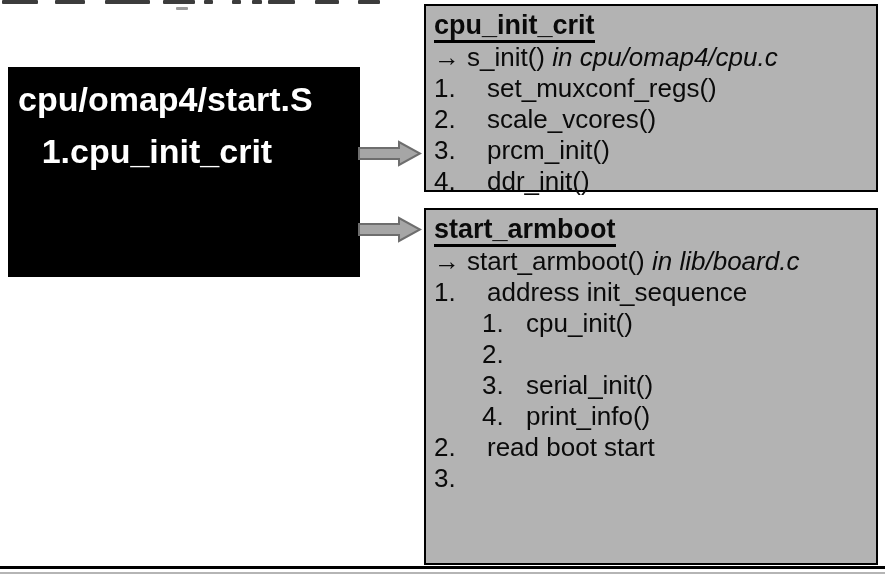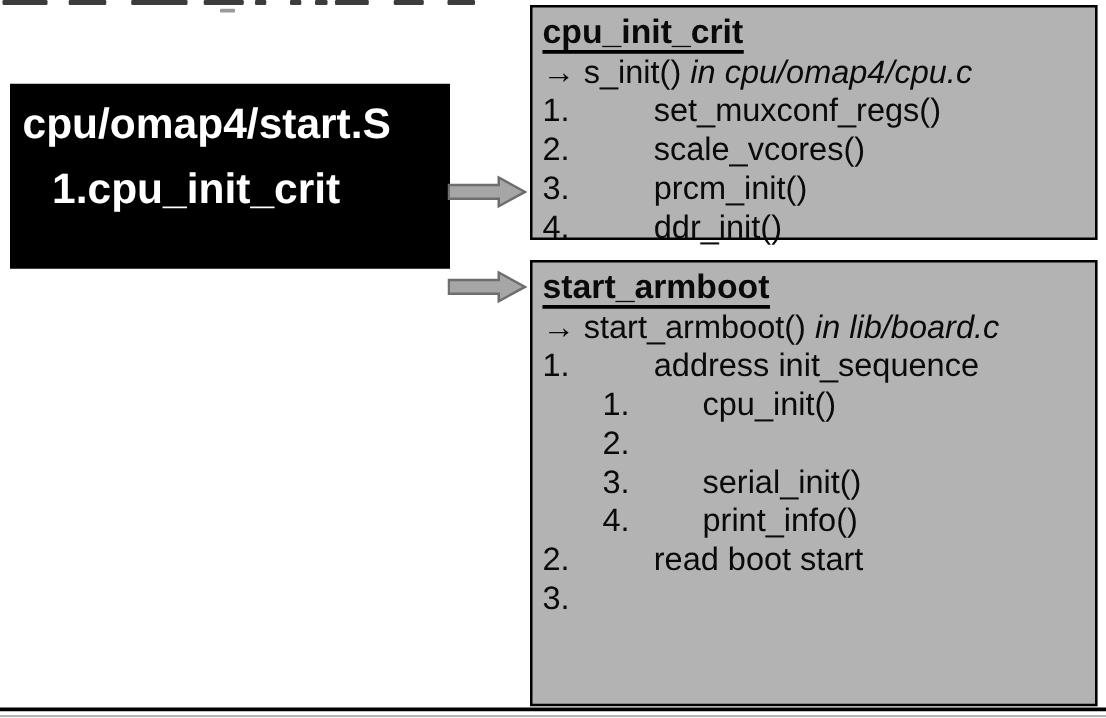--- a/index.html
+++ b/index.html
@@ -21,21 +21,21 @@
     overflow: hidden;
   }
 
   
   .remnant { position: absolute; background: #3c3c3c; border-radius: 1px; }
 
   
   .source-box {
     position: absolute;
     left: 8px; top: 67px;
-    width: 352px; height: 148px;
+    width: 352px; height: 210px;
     background: var(--source-box-fill);
     color: var(--source-box-text);
     font-weight: bold;
     font-size: 34px;
   }
   .src-title { position: absolute; left: 10px; top: 13px; white-space: nowrap; }
   .src-item  { position: absolute; left: 10px; white-space: nowrap; }
   .src-item .src-num { display: inline-block; width: 52px; }
 
   
@@ -59,21 +59,21 @@
     font-weight: bold;
     line-height: 33px;
     white-space: nowrap;
   }
   .gtitle .u { border-bottom: 3px solid #000; padding-bottom: 0px; }
   .intro { font-size: 26px; line-height: 31px; white-space: nowrap; }
   .intro .arrow-bullet { margin-right: 7px; }
   .intro .loc { font-style: italic; margin-top: 48px; }
   .li { font-size: 26px; line-height: 31px; display: flex; align-items: flex-start; }
   .li .num { flex: 0 0 53px; }
-  .li .txt { flex: 1 1 auto; margin-left: 36px; }
+  .li .txt { flex: 1 1 auto; }
   .li.l2 { padding-left: 48px; }
   .li.l2 .num { flex: 0 0 44px; }
 
   
   .bottom-line  { position: absolute; left: 0; top: 566px; width: 885px; height: 3px; background: #000; }
   .bottom-line2 { position: absolute; left: 0; top: 572px; width: 885px; height: 2px; background: #b5b5b5; }
 </style>
 </head>
 <body>
 

